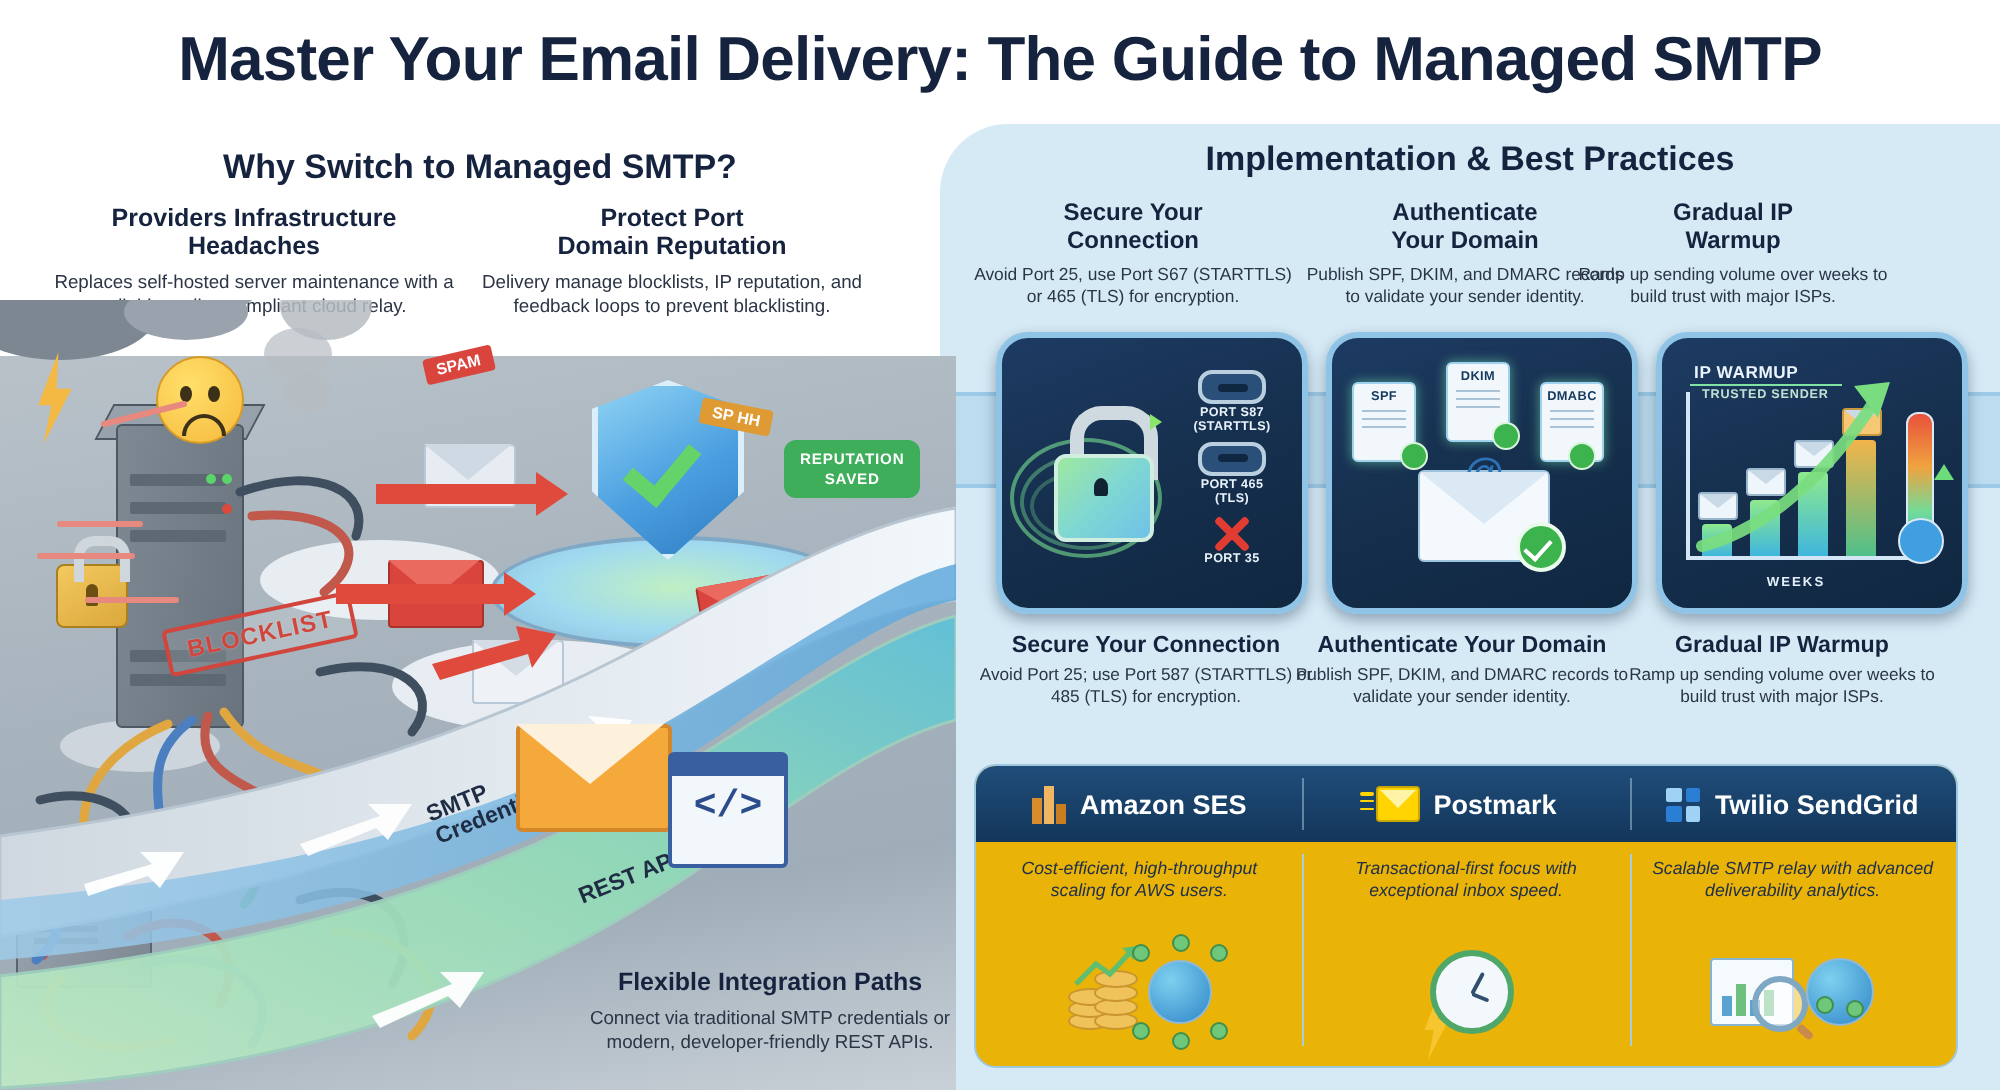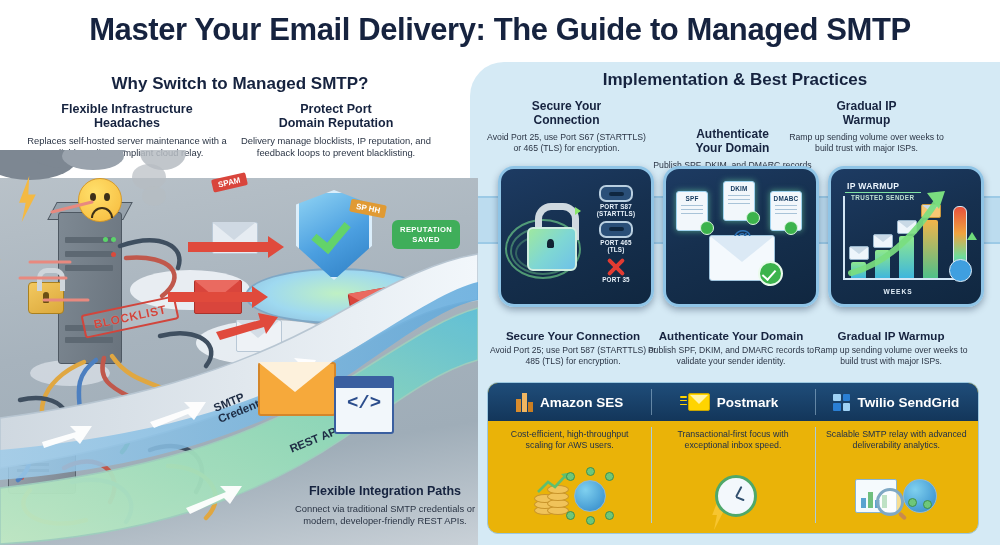--- a/index.html
+++ b/index.html
@@ -92,35 +92,35 @@
   .benv{position:absolute;width:18px;height:12px;background:#eef5fb;border:1.2px solid #9ab6cc;border-radius:2px;}
   .benv:after{content:"";position:absolute;left:0;top:0;width:0;height:0;border-left:9px solid transparent;border-right:9px solid transparent;border-top:7px solid #c9d9e6;}
   .axis-x{position:absolute;left:12px;bottom:24px;width:116px;height:1.6px;background:#d3e6f5;}
   .axis-y{position:absolute;left:12px;bottom:24px;width:1.6px;height:84px;background:#d3e6f5;}
   .weeks{position:absolute;left:12px;bottom:9px;width:110px;text-align:center;font-size:6.6px;font-weight:bold;color:#e3eff9;letter-spacing:1px;}
   .thermo{position:absolute;right:14px;bottom:30px;width:12px;height:66px;border-radius:6px;background:linear-gradient(180deg,#e8513c,#f0a33f 40%,#6fdc9a 75%,#4aa9e0);border:1.5px solid #dbe9f4;}
   .thermo-b{position:absolute;right:9px;bottom:22px;width:21px;height:21px;border-radius:50%;background:#3f9fe0;border:1.5px solid #dbe9f4;}
   .uparrow{position:absolute;right:4px;bottom:64px;width:0;height:0;border-bottom:8px solid #6fdc7a;border-left:5px solid transparent;border-right:5px solid transparent;}
 
   
-  .ccap{position:absolute;top:316px;width:172px;text-align:center;margin-top:13px;}
+  .ccap{position:absolute;top:316px;width:172px;text-align:center;}
   .ccap h4{margin:0;font-size:11.6px;font-weight:bold;color:#16233f;}
   .ccap p{margin:3px 0 0 0;font-size:8.6px;line-height:10.6px;color:#2b3545;}
 
   
   .providers{
     position:absolute;left:487px;top:382px;width:490px;height:150px;border-radius:11px;
     background:#eab308;border:1.6px solid #9dc8e0;overflow:hidden;
   }
   .prov-head{height:38px;background:linear-gradient(180deg,#1f4d7a,#13365a);display:flex;}
   .prov-head>div{flex:1;display:flex;align-items:center;justify-content:center;gap:7px;position:relative;}
   .prov-head>div+div:before{content:"";position:absolute;left:0;top:6px;bottom:6px;width:1px;background:rgba(190,220,240,.45);}
   .prov-name{font-size:13.5px;font-weight:bold;color:#ffffff;white-space:nowrap;}
   .prov-body{display:flex;height:112px;}
-  .prov-body>div{flex:1;padding:8px 9px 0;position:relative;text-align:center;}
+  .prov-body>div{flex:1;padding:8px 9px 0;position:relative;text-align:center;font-style:italic;}
   .prov-body>div+div:before{content:"";position:absolute;left:0;top:6px;bottom:10px;width:1px;background:#aaccdf;}
   .prov-desc{font-size:8.8px;line-height:11px;color:#20304a;}
   .prov-art{position:absolute;left:0;right:0;bottom:6px;height:62px;display:flex;align-items:center;justify-content:center;gap:6px;}
 
   
   .logo-ses{width:17px;height:19px;position:relative;}
   .logo-ses i{position:absolute;bottom:0;width:5px;background:#e8a33d;}
   .logo-pm{width:20px;height:16px;background:#ffd400;border-radius:2px;position:relative;border:1px solid #caa600;}
   .logo-pm:after{content:"";position:absolute;left:1px;top:1px;width:0;height:0;border-left:9px solid transparent;border-right:9px solid transparent;border-top:9px solid #fff3a8;}
   .logo-pm-lines{position:absolute;left:-9px;top:2px;width:7px;}
@@ -198,21 +198,21 @@
 <div class="stage">
 
   <div class="right-panel"></div>
 
   <div class="title">Master Your Email Delivery: The Guide to Managed SMTP</div>
 
   <div class="left-title">Why Switch to Managed SMTP?</div>
 
   <div class="lcol" style="left:22px;top:102px;width:210px;">
     <h3>
-      <span>Flexible Infrastructure</span><br>
+      <span>Providers Infrastructure</span><br>
       <span>Headaches</span>
     </h3>
     <p>Replaces self-hosted server maintenance with a reliable, policy-compliant cloud relay.</p>
   </div>
 
   <div class="lcol" style="left:228px;top:102px;width:216px;">
     <h3>
       <span>Protect Port</span><br>
       <span>Domain Reputation</span>
     </h3>
@@ -222,21 +222,21 @@
   <div class="right-title">Implementation &amp; Best Practices</div>
 
   <div class="rcol" style="left:484px;top:99px;width:165px;">
     <h3>
       <span>Secure Your</span><br>
       <span>Connection</span>
     </h3>
     <p>Avoid Port 25, use Port S67 (STARTTLS) or 465 (TLS) for encryption.</p>
   </div>
 
-  <div class="rcol" style="left:650px;top:99px;width:165px;margin-top:28px;">
+  <div class="rcol" style="left:650px;top:99px;width:165px;">
     <h3>
       <span>Authenticate</span><br>
       <span>Your Domain</span>
     </h3>
     <p>Publish SPF, DKIM, and DMARC records to validate your sender identity.</p>
   </div>
 
   <div class="rcol" style="left:784px;top:99px;width:165px;">
     <h3>
       <span>Gradual IP</span><br>

